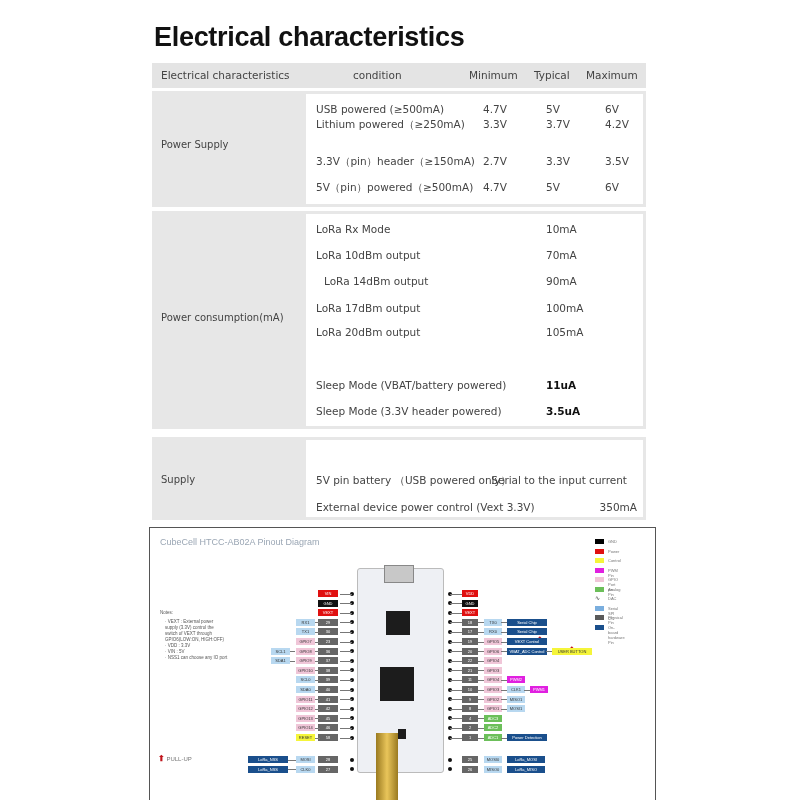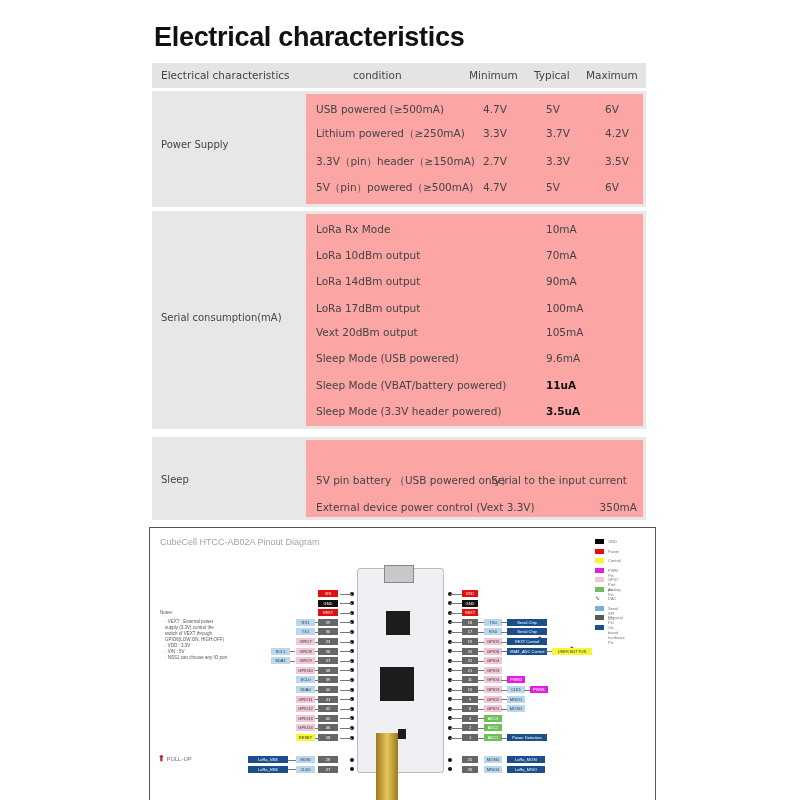--- a/index.html
+++ b/index.html
@@ -2,21 +2,21 @@
 <html><head>
 <meta charset="utf-8">
 <style>
   * { box-sizing: border-box; margin: 0; padding: 0; }
   body { width: 800px; height: 800px; background: #ffffff; font-family: "DejaVu Sans", sans-serif; color: #333; position: relative; overflow: hidden; }
   .title { position: absolute; left: 154px; top: 22px; font-family: "Liberation Sans", sans-serif; font-weight: 700; font-size: 27px; color: #111; letter-spacing: -0.3px; }
   .tbl-head { position: absolute; left: 152px; top: 63px; width: 494px; height: 25px; background: #e4e4e4; font-size: 10.5px; color: #444; }
   .tbl-head span { position: absolute; top: 6px; }
   .section { position: absolute; left: 152px; width: 494px; background: #e7e7e7; }
   .section .label { position: absolute; left: 9px; font-size: 10px; color: #444; }
-  .section .inner { position: absolute; left: 154px; top: 3px; right: 3px; bottom: 3px; background: #fca5a5; }
+  .section .inner { position: absolute; left: 154px; top: 3px; right: 3px; bottom: 3px; background: #ffffff; }
   .row { position: absolute; left: 0; right: 0; height: 20px; font-size: 10.5px; color: #444; }
   .row span { position: absolute; top: 3px; white-space: nowrap; }
   .row .bold { font-weight: 700; color: #111; }
   .diagram { position: absolute; left: 149px; top: 527px; width: 507px; height: 273px; border: 1px solid #555; border-bottom: none; background: #fff; }
   .diagram-title { position: absolute; left: 10px; top: 9px; font-size: 9px; color: #9aa6b4; font-family: "Liberation Sans", sans-serif; }
   .notes { position: absolute; left: 10px; top: 82px; font-size: 4.5px; color: #555; line-height: 6px; font-family: "Liberation Sans", sans-serif; }
   .notes ul { list-style: none; padding-left: 5px; margin-top: 3px; }
   .board { position: absolute; left: 207px; top: 40px; width: 87px; height: 205px; background: #eef0f4; border: 1px solid #bbb; border-radius: 3px; }
   .chip { position: absolute; background: #1c1c1c; }
   .usb { position: absolute; left: 26px; top: -4px; width: 30px; height: 18px; background: #c8c8c8; border: 1px solid #888; }
@@ -47,21 +47,21 @@
 
 <div class="section" style="top:91px;height:116px">
   <div class="label" style="top:48px">Power Supply</div>
   <div class="inner">
     <div class="row" style="top:6px">
       <span style="left:10px">USB powered (≥500mA)</span>
       <span style="left:177px">4.7V</span>
       <span style="left:240px">5V</span>
       <span style="left:299px">6V</span>
     </div>
-    <div class="row" style="top:30px">
+    <div class="row" style="top:21px">
       <span style="left:10px">Lithium powered（≥250mA)</span>
       <span style="left:177px">3.3V</span>
       <span style="left:240px">3.7V</span>
       <span style="left:299px">4.2V</span>
     </div>
     <div class="row" style="top:58px">
       <span style="left:10px">3.3V（pin）header（≥150mA)</span>
       <span style="left:177px">2.7V</span>
       <span style="left:240px">3.3V</span>
       <span style="left:299px">3.5V</span>
@@ -69,59 +69,55 @@
     <div class="row" style="top:84px">
       <span style="left:10px">5V（pin）powered（≥500mA)</span>
       <span style="left:177px">4.7V</span>
       <span style="left:240px">5V</span>
       <span style="left:299px">6V</span>
     </div>
   </div>
 </div>
 
 <div class="section" style="top:211px;height:218px">
-  <div class="label" style="top:101px">Serial consumption(mA)</div>
+  <div class="label" style="top:101px">Power consumption(mA)</div>
   <div class="inner">
     <div class="row" style="top:6px">
         <span style="left:10px">LoRa Rx Mode</span>
         <span style="left:240px">10mA</span>
       </div>
     <div class="row" style="top:32px">
         <span style="left:10px">LoRa 10dBm output</span>
         <span style="left:240px">70mA</span>
       </div>
     <div class="row" style="top:58px">
-        <span style="left:10px">LoRa 14dBm output</span>
+        <span style="left:18px">LoRa 14dBm output</span>
         <span style="left:240px">90mA</span>
       </div>
     <div class="row" style="top:85px">
         <span style="left:10px">LoRa 17dBm output</span>
         <span style="left:240px">100mA</span>
       </div>
     <div class="row" style="top:109px">
-        <span style="left:10px">Vext 20dBm output</span>
+        <span style="left:10px">LoRa 20dBm output</span>
         <span style="left:240px">105mA</span>
-      </div>
-    <div class="row" style="top:135px">
-        <span style="left:10px">Sleep Mode (USB powered)</span>
-        <span style="left:240px">9.6mA</span>
       </div>
     <div class="row" style="top:162px">
         <span style="left:10px">Sleep Mode (VBAT/battery powered)</span>
         <span class="bold" style="left:240px">11uA</span>
       </div>
     <div class="row" style="top:188px">
         <span style="left:10px">Sleep Mode (3.3V header powered)</span>
         <span class="bold" style="left:240px">3.5uA</span>
       </div>
   </div>
 </div>
 
 <div class="section" style="top:437px;height:83px">
-  <div class="label" style="top:37px">Sleep</div>
+  <div class="label" style="top:37px">Supply</div>
   <div class="inner">
     <div class="row" style="top:31px">
         <span style="left:10px">5V pin battery （USB powered only）</span>
         <span style="right:16px">Serial to the input current</span>
       </div>
     <div class="row" style="top:58px">
         <span style="left:10px">External device power control (Vext 3.3V)</span>
         <span style="right:6px">350mA</span>
       </div>
   </div>

